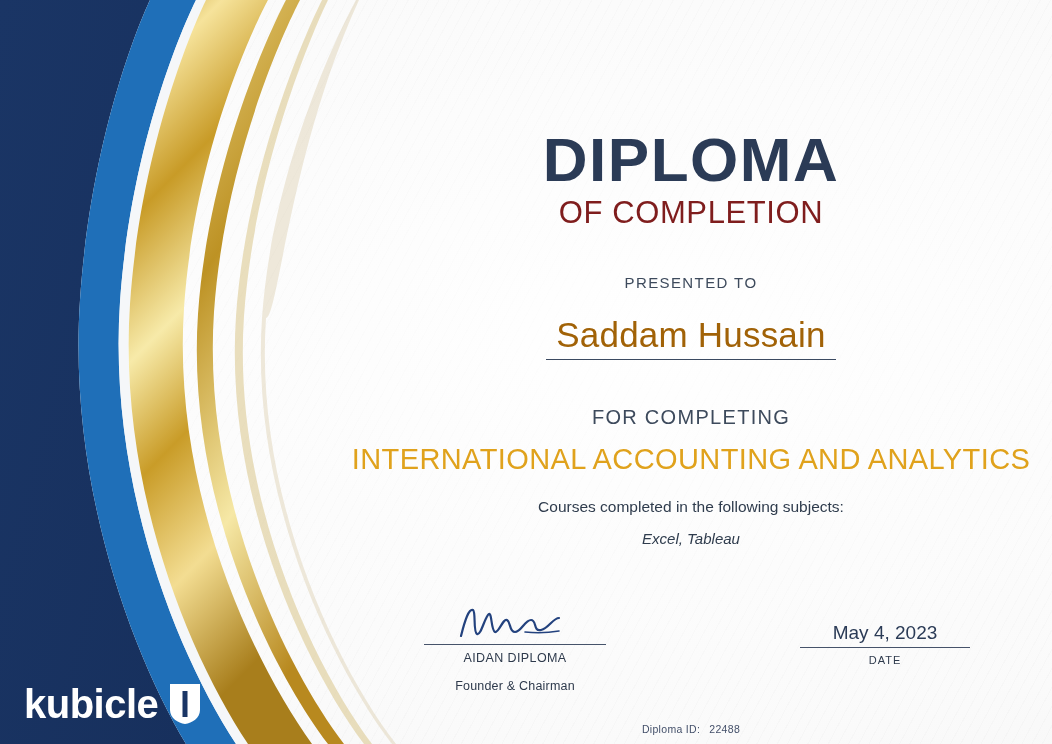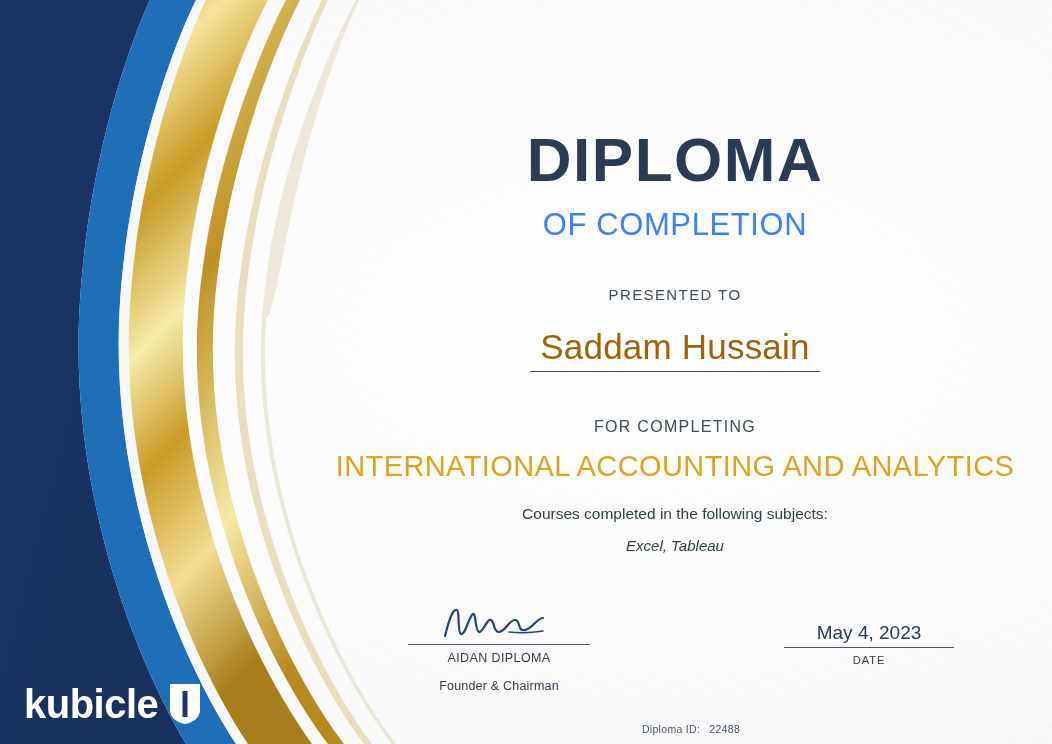--- a/index.html
+++ b/index.html
@@ -65,42 +65,42 @@
     font-family: "Liberation Sans", sans-serif;
   }
   .brand-mark {
     width: 34px;
     height: 44px;
   }
 
   
   .content {
     position: absolute;
-    left: 314px;
+    left: 330px;
     top: 0;
     width: 722px;
     height: 744px;
     z-index: 5;
     text-align: center;
   }
 
   .title {
     margin-top: 128px;
     font-size: 62px;
     line-height: 1.02;
     letter-spacing: 1.5px;
     font-weight: bold;
     color: #2b3b56;
     font-family: "Liberation Sans", sans-serif;
   }
   .subtitle {
-    margin-top: 16px;
+    margin-top: 4px;
     font-size: 31px;
     letter-spacing: 0.6px;
-    color: #3b82f6;
+    color: #7f1d1d;
     font-family: "Liberation Sans", sans-serif;
   }
   .presented {
     margin-top: 43px;
     font-size: 15px;
     letter-spacing: 1.4px;
     color: #3d4a5c;
   }
   .recipient-wrap {
     margin-top: 24px;
@@ -109,21 +109,21 @@
     display: inline-block;
     font-size: 35px;
     color: #a16207;
     letter-spacing: 0.2px;
     padding: 0 10px 4px 10px;
     border-bottom: 1.5px solid #3b4a61;
     font-family: "Liberation Sans", sans-serif;
   }
   .for-completing {
     margin-top: 46px;
-    font-size: 16px;
+    font-size: 20px;
     letter-spacing: 1.3px;
     color: #3d4a5c;
   }
   .program {
     margin-top: 14px;
     font-size: 29px;
     letter-spacing: 0.4px;
     color: #e0a21c;
     font-family: "Liberation Sans", sans-serif;
   }

